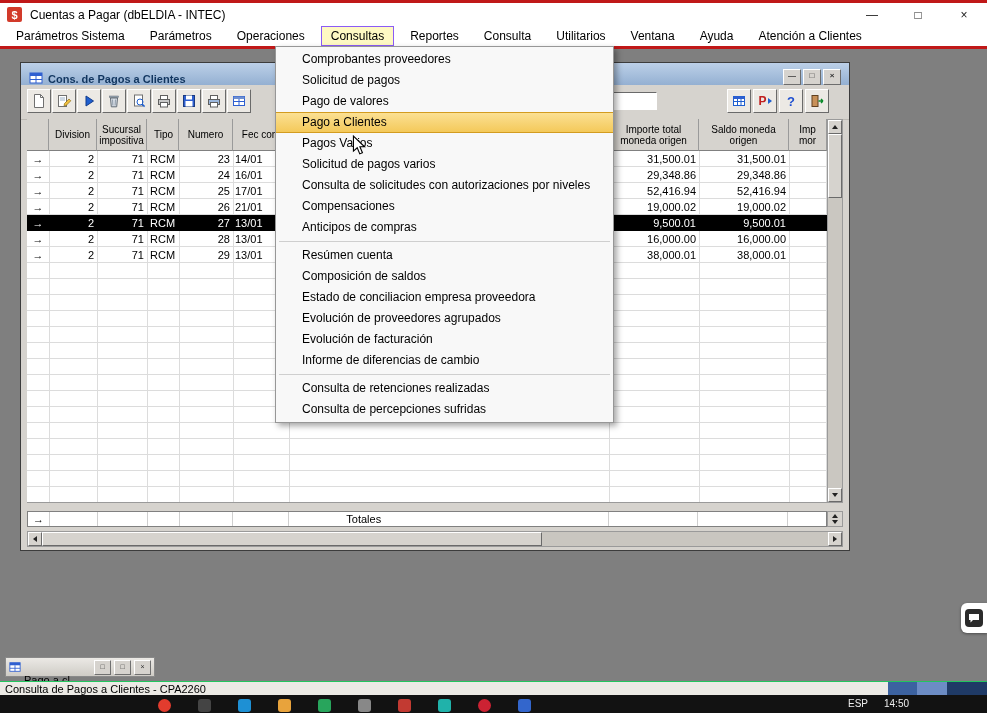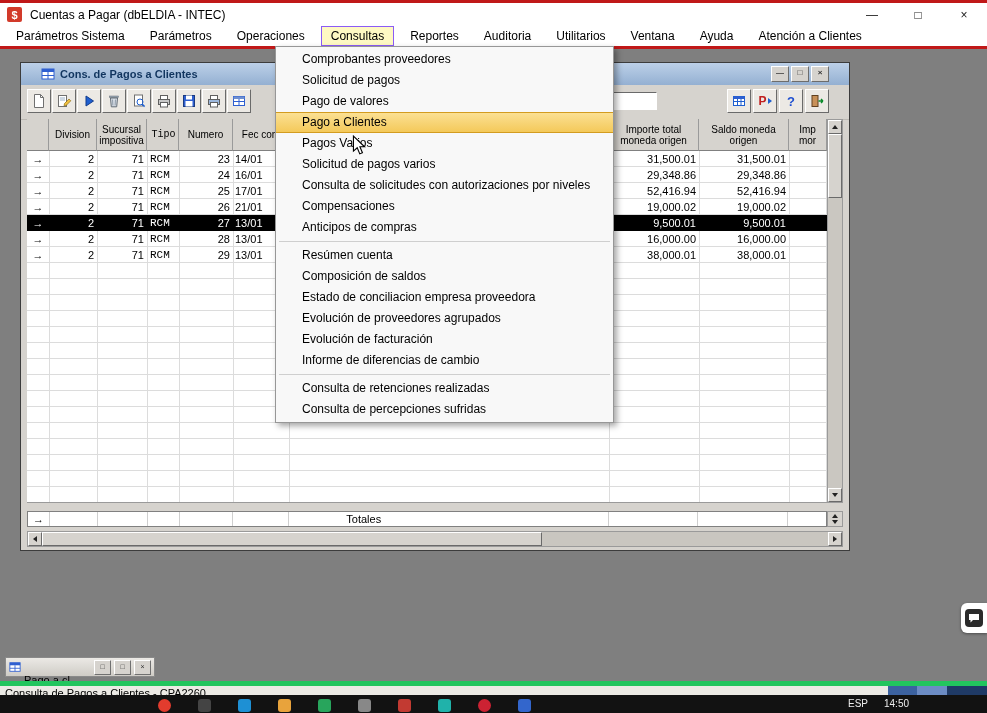--- a/index.html
+++ b/index.html
@@ -15,21 +15,21 @@
   .apptitle{margin-left:8px;font-size:12px;}
   .winbtns{margin-left:auto;display:flex;height:100%;}
   .wbtn{width:46px;height:100%;display:flex;align-items:center;justify-content:center;font-size:12px;color:#222;}
   .menubar{position:absolute;left:0;top:26px;width:987px;height:20px;background:#fff;display:flex;align-items:center;font-size:12px;}
   .mitem{padding:0 9px;height:20px;line-height:20px;white-space:nowrap;margin-left:7px;}
   .mitem.open{background:#fef9c3;border:1px solid #8b5cf6;line-height:18px;height:18px;}
   
   .mdi{position:absolute;left:0;top:49px;width:987px;height:632px;background:#7f7f7f;}
   
   .child{position:absolute;left:20px;top:13px;width:830px;height:489px;background:#d6d3ce;border:1px solid #3c3c3c;box-sizing:border-box;}
-  .ctitle{height:22px;background:linear-gradient(#bcd0e8,#94b0d2);display:flex;align-items:center;padding:0 20px;
+  .ctitle{height:22px;background:linear-gradient(#bcd0e8,#94b0d2);display:flex;align-items:flex-end;padding:0 8px;
           color:#11355f;font-size:11px;font-weight:bold;}
   .ctitle .ttext{margin-left:5px;}
   .cbtns{margin-left:auto;display:flex;gap:2px;}
   .cbtn{width:16px;height:14px;background:#d6d3ce;border:1px solid;border-color:#fff #6d6d6d #6d6d6d #fff;
         font-size:8px;line-height:12px;text-align:center;color:#333;font-weight:bold;}
   .ctoolbar{position:relative;height:34px;background:#d6d3ce;border-bottom:1px solid #bdbab4;display:flex;align-items:flex-start;}
   .tb{width:24px;height:24px;margin:4px 1px 0 0;background:#ece9e4;border:1px solid;border-color:#fff #6a6a6a #6a6a6a #fff;
       display:flex;align-items:center;justify-content:center;box-sizing:border-box;}
   .tb.first{margin-left:6px;}
   .tb.abs{position:absolute;margin:0;top:4px;}
@@ -43,21 +43,21 @@
   .hc{background:#d6d3ce;border-right:1px solid #9a9a9a;border-bottom:1px solid #808080;box-sizing:border-box;
       font-size:10px;line-height:11px;display:flex;align-items:center;justify-content:center;text-align:center;padding:1px;}
   .gbody{position:absolute;left:0;top:32px;width:800px;height:352px;background-color:#fff;
          background-image:repeating-linear-gradient(to bottom,transparent 0 15px,#dcdcdc 15px 16px);
          border-bottom:1px solid #9a9a9a;box-sizing:border-box;overflow:hidden;}
   .vl{position:absolute;top:0;bottom:0;width:1px;background:#dcdcdc;}
   .grow{position:absolute;left:0;width:800px;height:16px;display:flex;font-size:11px;line-height:16px;}
   .grow.selected{background:#000;color:#fff;}
   .gc{box-sizing:border-box;white-space:nowrap;overflow:hidden;}
   .c0{width:22px;text-align:center;}
-  .c1{width:48px;}.c2{width:50px;}.c3{width:32px;padding-left:3px;font-family:Liberation Mono, monospace;}.c4{width:54px;}
+  .c1{width:48px;}.c2{width:50px;}.c3{width:32px;padding-left:3px;}.c4{width:54px;}
   .c5{width:56px;padding-left:2px;}.c6{width:320px;}.c7{width:90px;}.c8{width:90px;}.c9{width:38px;}
   .num{text-align:right;padding-right:3px;}
   
   .vscroll{position:absolute;left:800px;top:0;width:16px;height:384px;background:#cac7c1;border:1px solid #9a9a9a;box-sizing:border-box;}
   .sbtn{position:absolute;left:0;width:14px;height:14px;background:#d6d3ce;border:1px solid;border-color:#fff #6a6a6a #6a6a6a #fff;
         box-sizing:border-box;display:flex;align-items:center;justify-content:center;}
   .vscroll .up{top:0;} .vscroll .dn{bottom:0;}
   .vthumb{position:absolute;left:0;top:14px;width:14px;height:64px;background:#d6d3ce;border:1px solid;border-color:#fff #6a6a6a #6a6a6a #fff;box-sizing:border-box;}
   .tri-up{width:0;height:0;border-left:3px solid transparent;border-right:3px solid transparent;border-bottom:4px solid #222;}
   .tri-dn{width:0;height:0;border-left:3px solid transparent;border-right:3px solid transparent;border-top:4px solid #222;}
@@ -79,21 +79,21 @@
   .dsep{border-top:1px solid #cfcfcf;margin:3px 3px;}
   .cursor{position:absolute;left:352px;top:135px;z-index:60;}
   
   .minwin{position:absolute;left:5px;top:608px;width:150px;height:20px;background:linear-gradient(#ebe9e5,#cfccc6);
           border:1px solid #8a8a8a;box-sizing:border-box;display:flex;align-items:center;padding:0 3px;gap:3px;font-size:11px;}
   .minwin .mlabel{flex:1;white-space:nowrap;overflow:hidden;margin-top:25px;}
   .mwb{width:15px;height:13px;background:#d6d3ce;border:1px solid;border-color:#fff #707070 #707070 #fff;
        font-size:7px;line-height:11px;text-align:center;color:#333;}
   
   .statusbar{position:absolute;left:0;top:681px;width:987px;height:14px;background:#eceae5;font-size:11px;line-height:14px;
-             padding-left:5px;box-sizing:border-box;border-top:5px solid #22c55e;}
+             padding-left:5px;box-sizing:border-box;border-top:1px solid #22c55e;}
   .sbpane{position:absolute;top:0;height:14px;}
   .taskbar{position:absolute;left:0;top:695px;width:987px;height:18px;background:#121212;}
   .tico{position:absolute;top:4px;width:13px;height:13px;border-radius:3px;}
   .tbartext{position:absolute;top:3px;color:#eee;font-size:10px;}
   .chat{position:absolute;right:0;top:603px;width:26px;height:30px;background:#fff;border-radius:6px 0 0 6px;
         display:flex;align-items:center;justify-content:center;box-shadow:0 1px 3px rgba(0,0,0,.4);z-index:70;}
   .chatinner{width:18px;height:18px;background:#2b2b2b;border-radius:4px;display:flex;align-items:center;justify-content:center;}
 </style>
 </head>
 <body>
@@ -113,21 +113,21 @@
       <div class="wbtn">×</div>
     </div>
   </div>
 
   <div class="menubar">
     <div class="mitem">Parámetros Sistema</div>
     <div class="mitem">Parámetros</div>
     <div class="mitem">Operaciones</div>
     <div class="mitem open">Consultas</div>
     <div class="mitem">Reportes</div>
-    <div class="mitem">Auditoria</div>
+    <div class="mitem">Consulta</div>
     <div class="mitem">Utilitarios</div>
     <div class="mitem">Ventana</div>
     <div class="mitem">Ayuda</div>
     <div class="mitem">Atención a Clientes</div>
   </div>
 
   <div class="accent mid"></div>
 
   <div class="mdi">
 

